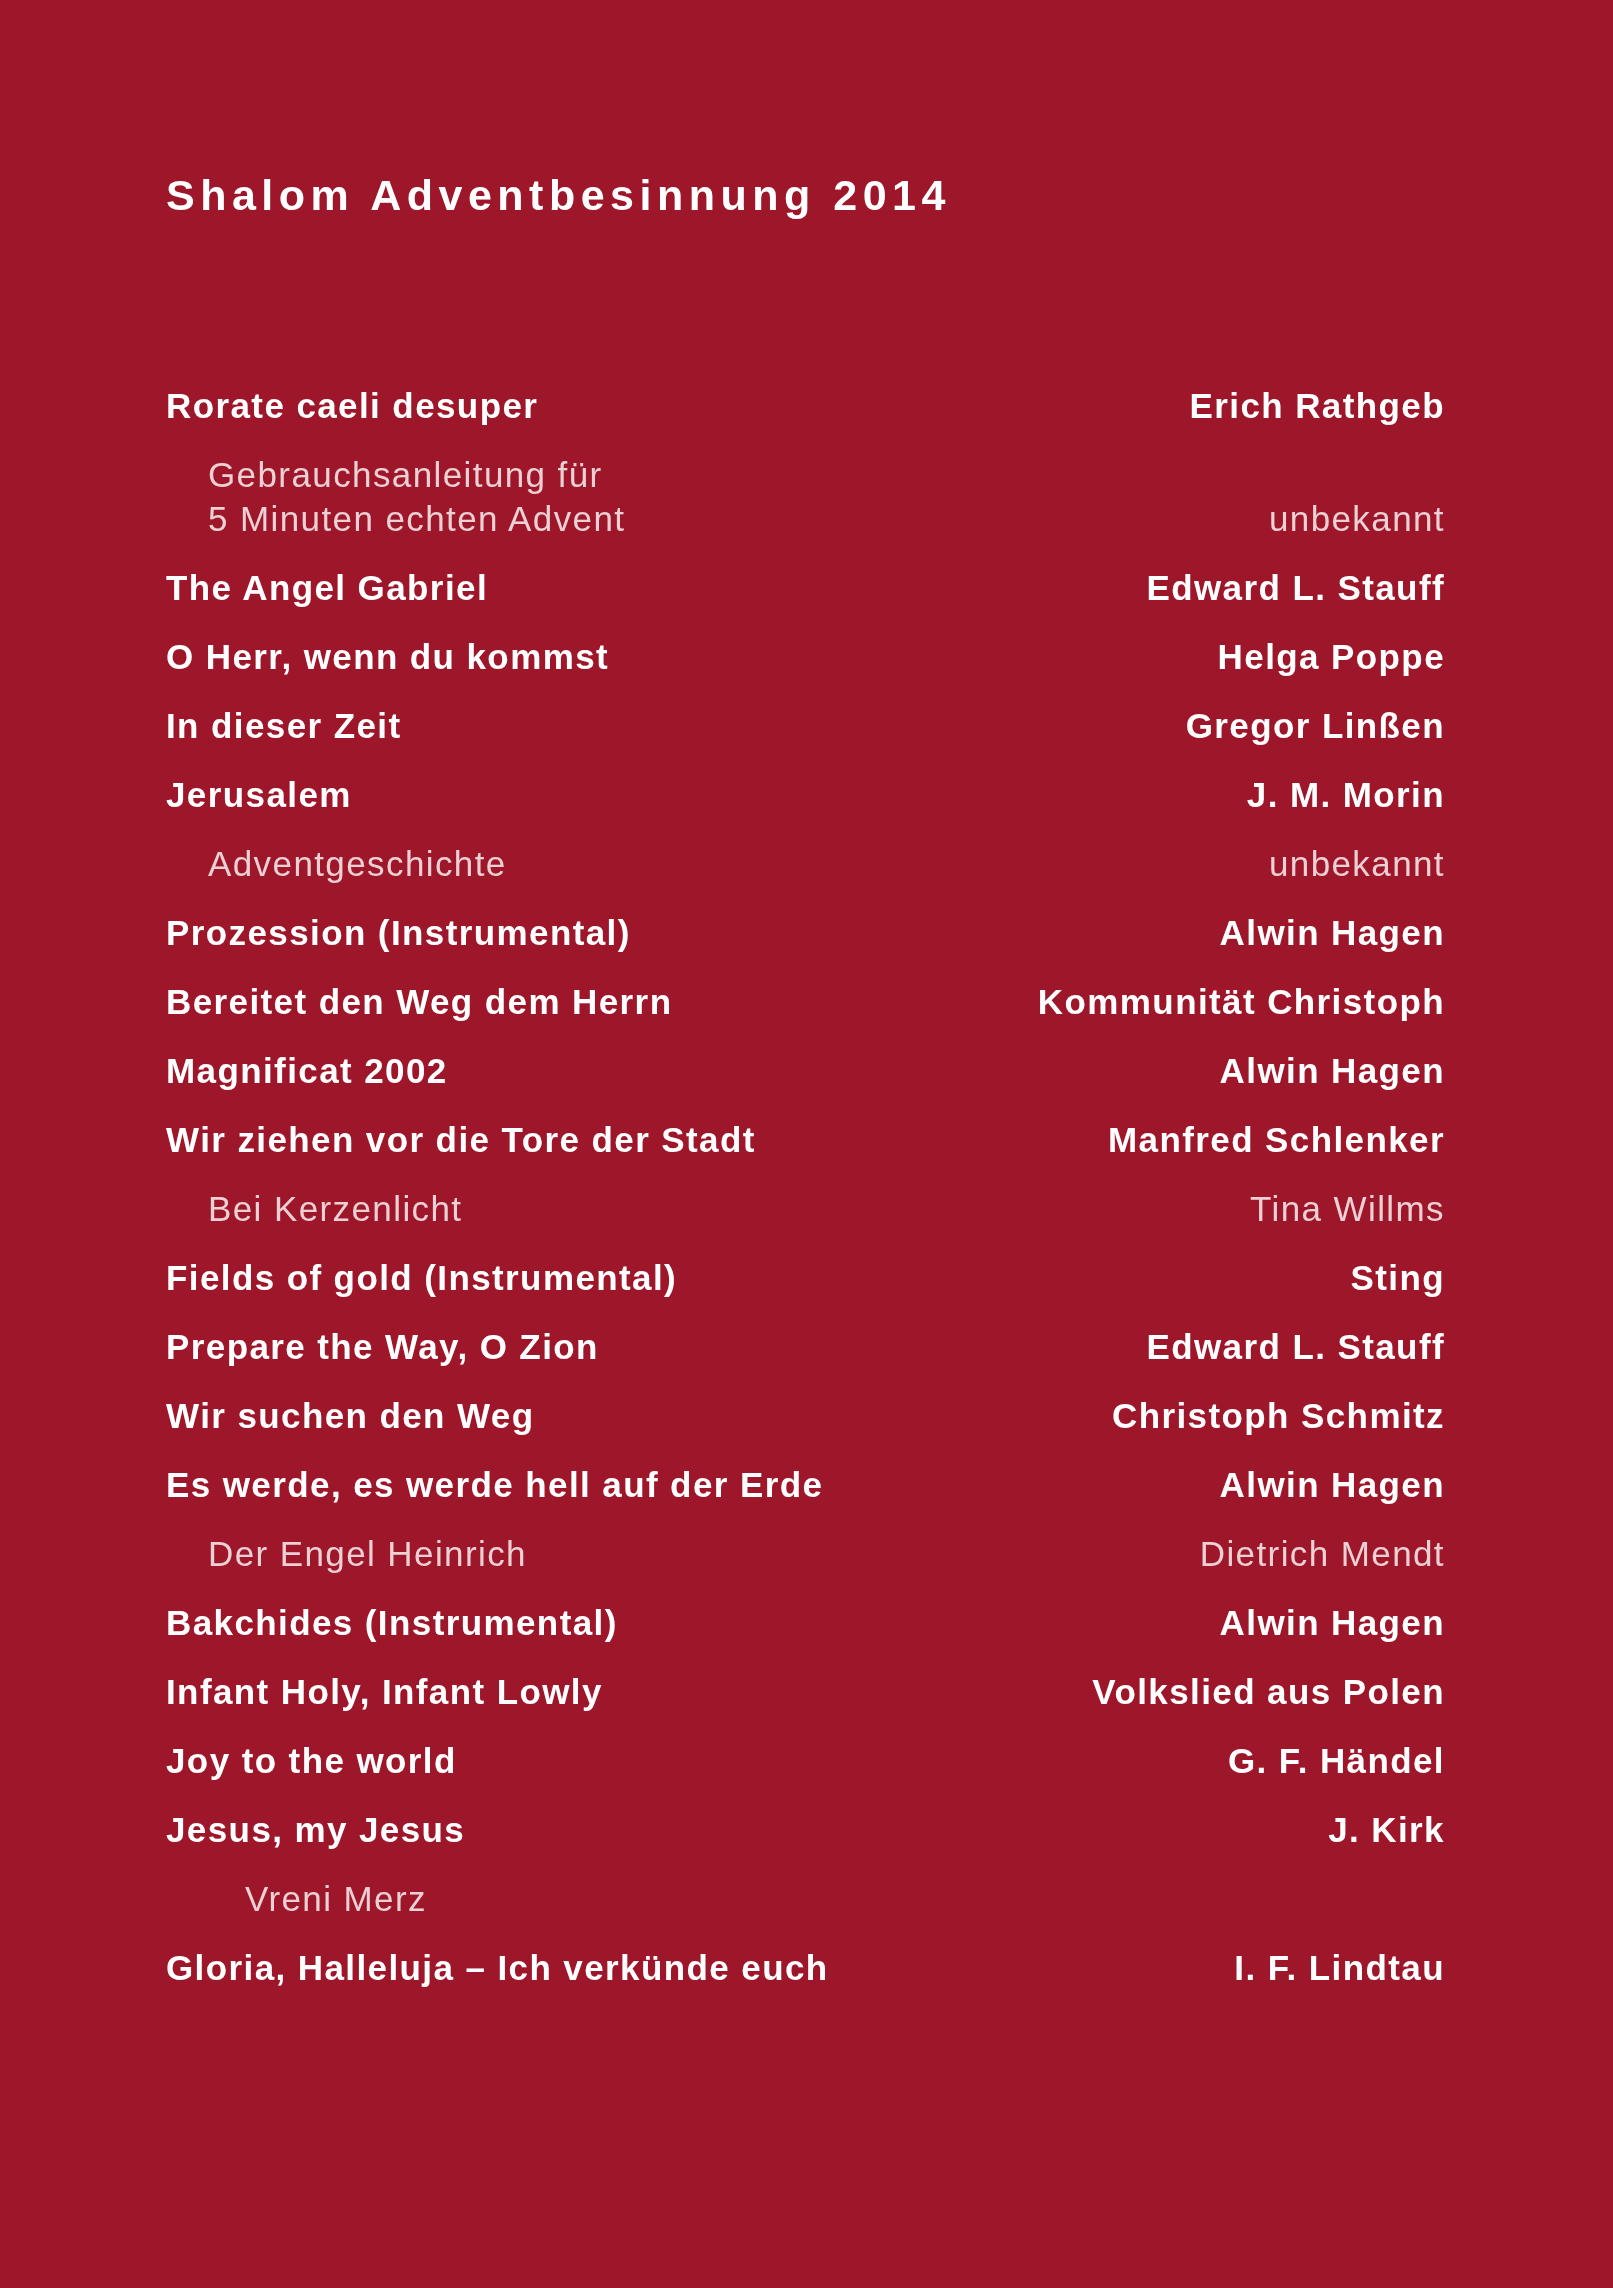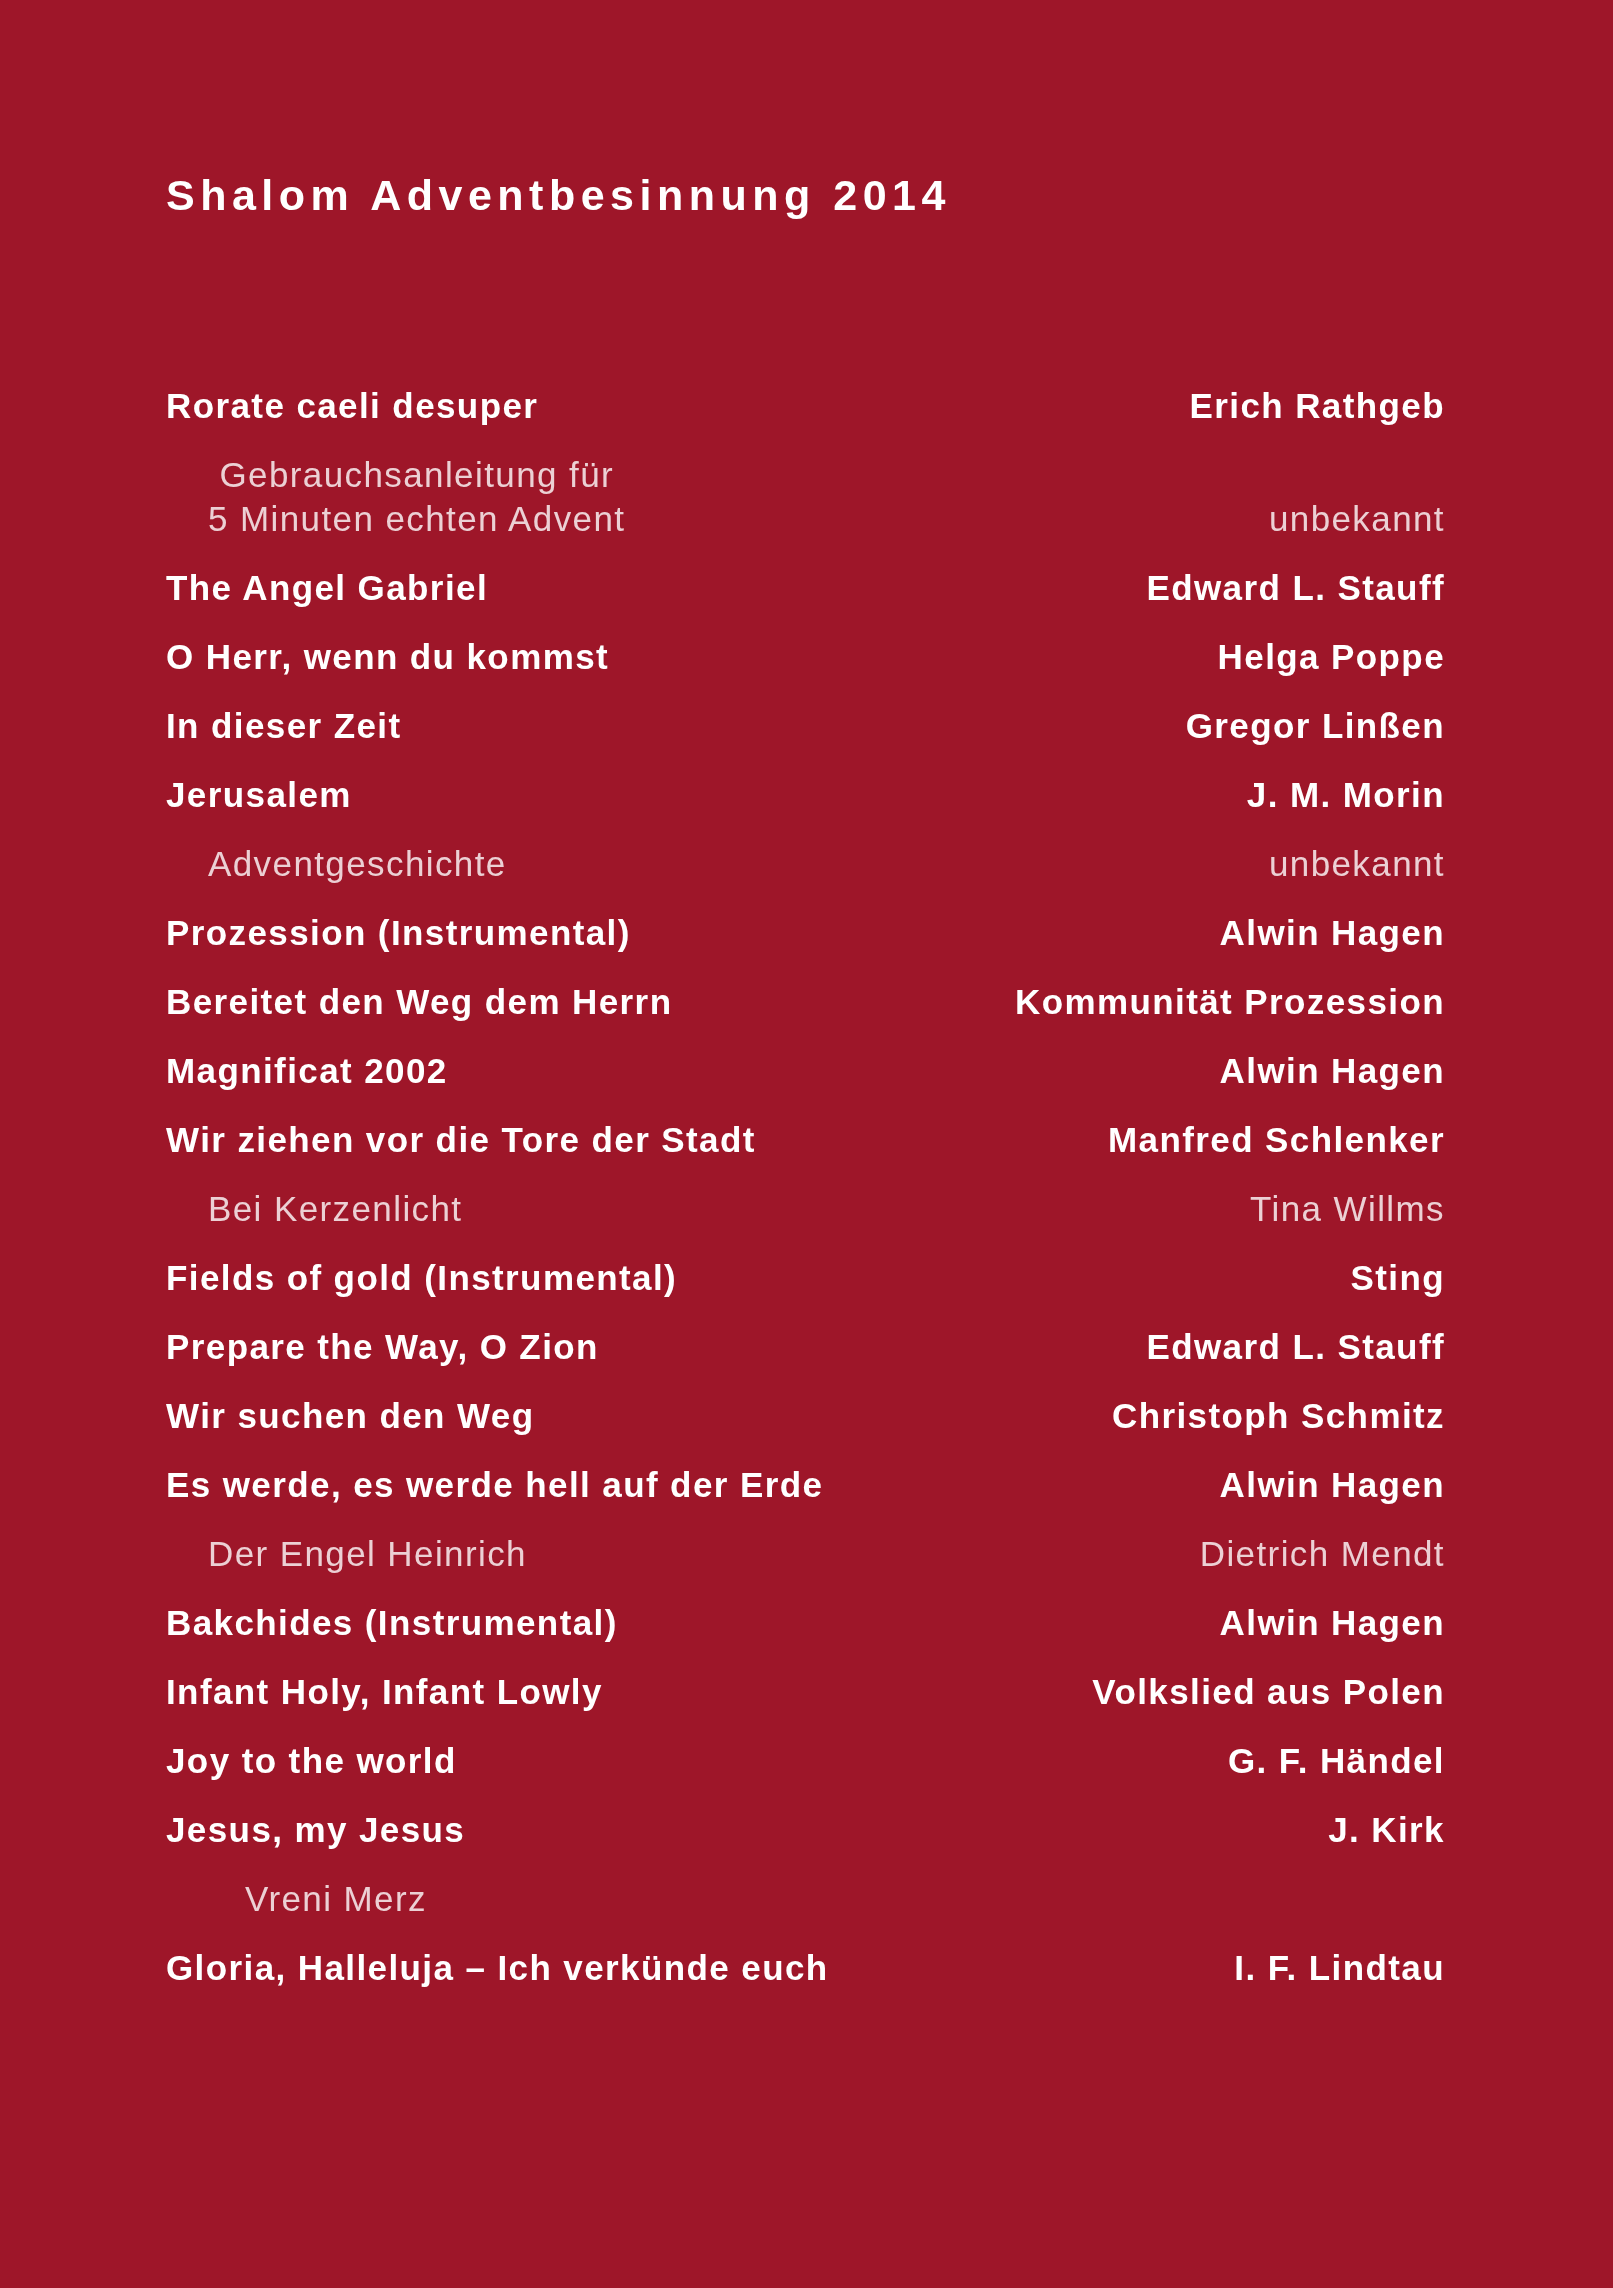--- a/index.html
+++ b/index.html
@@ -35,21 +35,21 @@
     display:flex;
     justify-content:space-between;
     align-items:flex-end;
     margin-bottom:25px;
     font-size:35px;
     line-height:44px;
     letter-spacing:1.4px;
   }
   .entry .title{
     white-space:pre-line;
-    text-align:center;
+    text-align:left;
   }
   .entry .author{
     text-align:center;
     white-space:nowrap;
     padding-left:37px;
     flex-shrink:0;
   }
   .entry.song{
     font-weight:700;
     color:var(--song);
@@ -105,21 +105,21 @@
     <div class="author">unbekannt</div>
   </div>
 
   <div class="entry song">
     <div class="title">Prozession (Instrumental)</div>
     <div class="author">Alwin Hagen</div>
   </div>
 
   <div class="entry song">
     <div class="title">Bereitet den Weg dem Herrn</div>
-    <div class="author">Kommunität Prozession</div>
+    <div class="author">Kommunität Christoph</div>
   </div>
 
   <div class="entry song">
     <div class="title">Magnificat 2002</div>
     <div class="author">Alwin Hagen</div>
   </div>
 
   <div class="entry song">
     <div class="title">Wir ziehen vor die Tore der Stadt</div>
     <div class="author">Manfred Schlenker</div>

